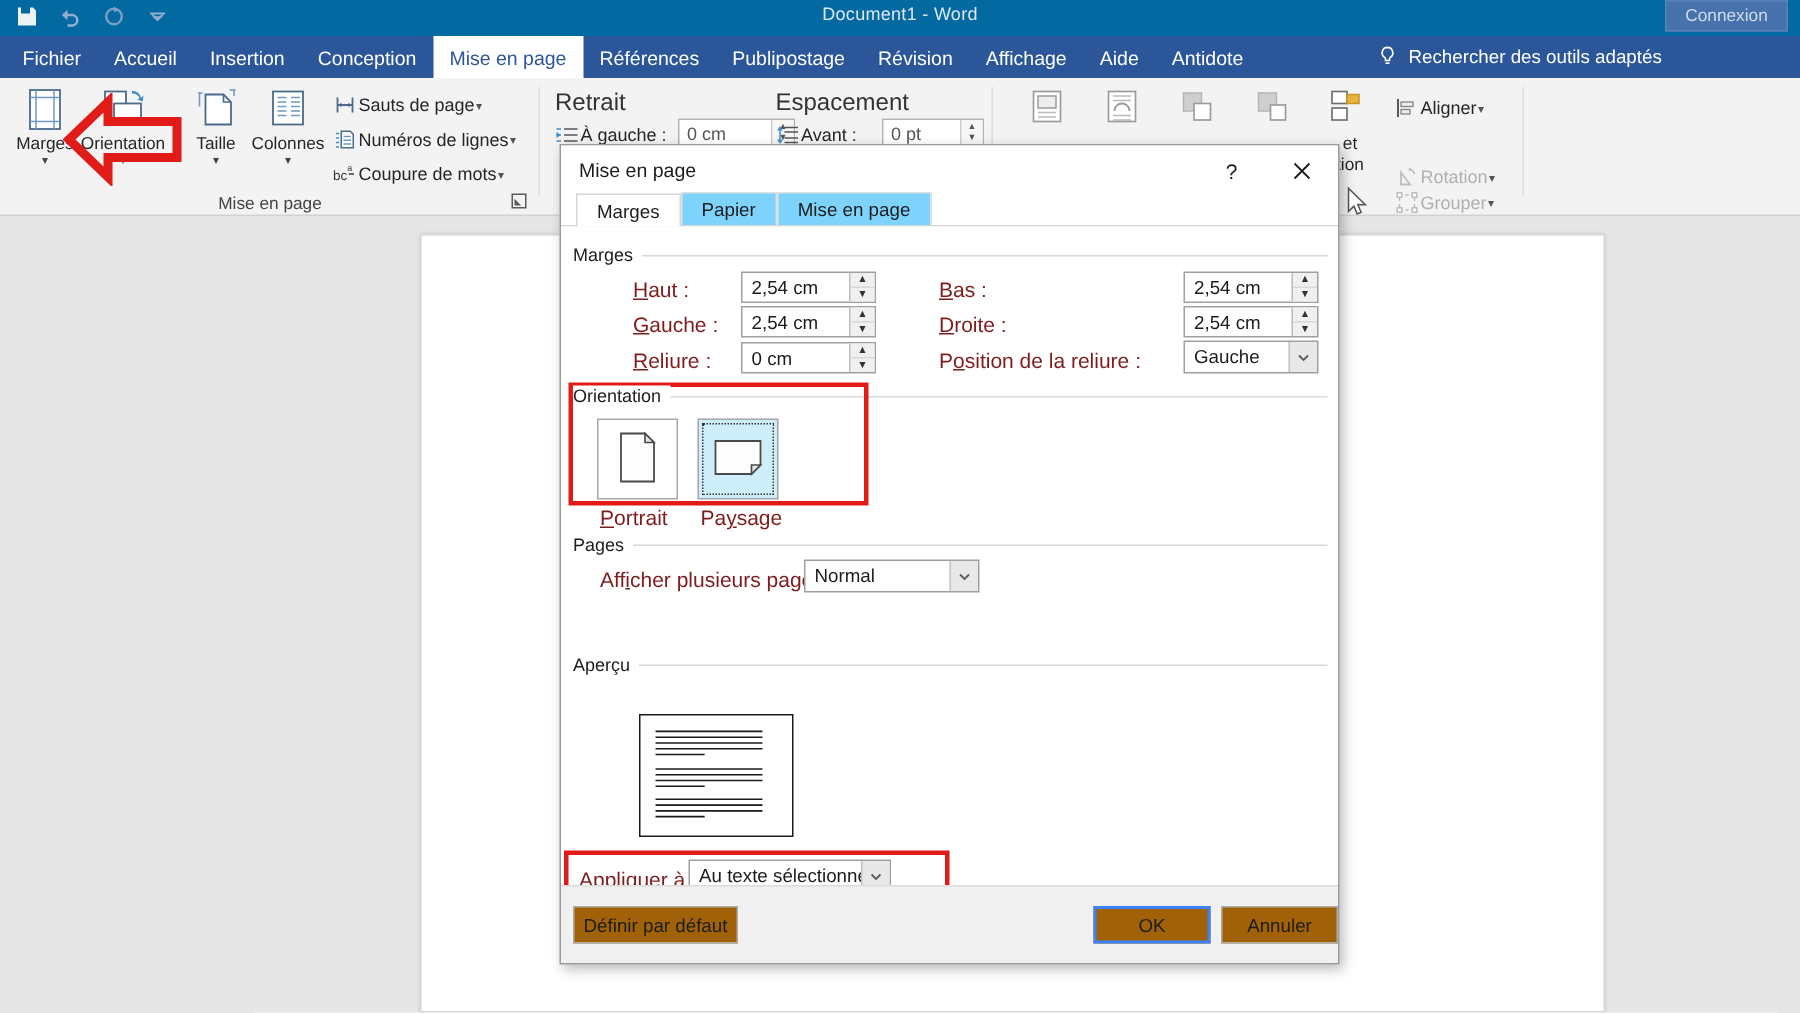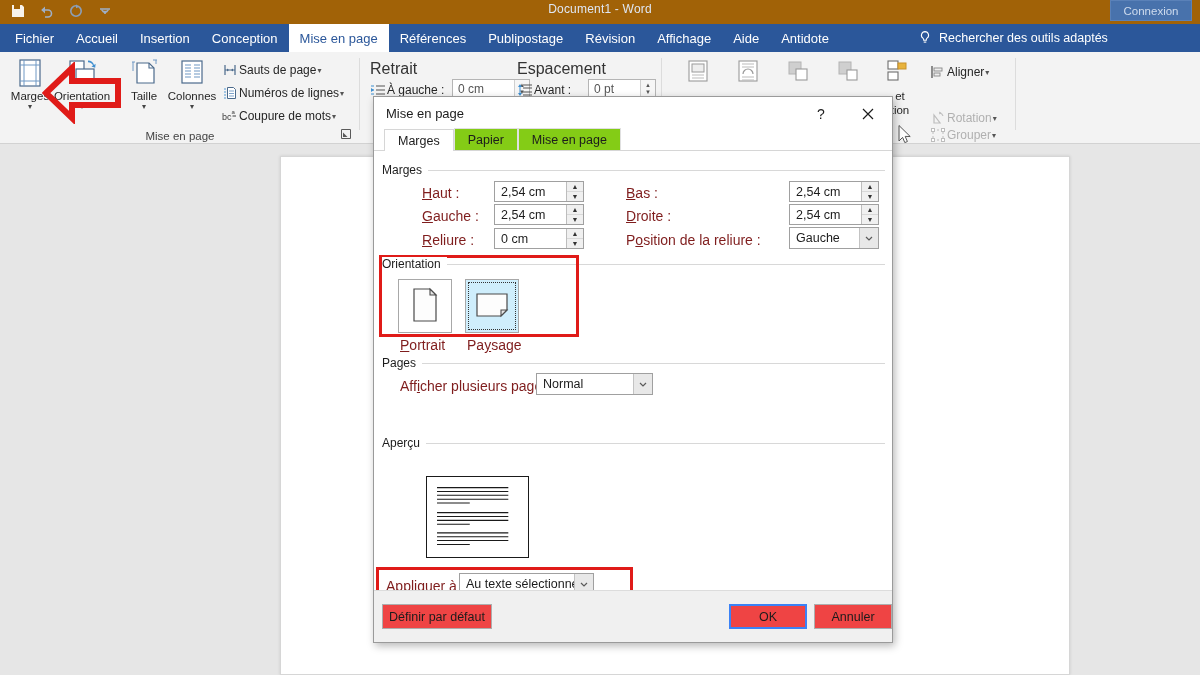--- a/index.html
+++ b/index.html
@@ -8,21 +8,21 @@
     width:1200px; height:675px; overflow:hidden;
     font-family:"Liberation Sans", sans-serif;
     font-size:12px; color:#1c1c1c;
     background:#e6e6e6;
     position:relative;
   }
 
   
   .titlebar{
     position:absolute; left:0; top:0; width:1200px; height:24px;
-    background:#a16207; color:#ffffff;
+    background:#0369a1; color:#ffffff;
   }
   .qat{ position:absolute; left:10px; top:3px; display:flex; align-items:center; gap:13px; }
   .qat .qicon{ width:16px; height:16px; opacity:.92; display:block; }
   .doctitle{
     position:absolute; left:0; top:2px; width:1200px; text-align:center;
     font-size:12px; color:#dfe7f3; letter-spacing:.2px;
   }
   .connexion{
     position:absolute; right:8px; top:0px; height:21px; min-width:82px;
     background:#4872ac; color:#cfdcee; font-size:11.5px;
@@ -124,21 +124,21 @@
     background:#ffffff; display:flex; align-items:flex-end;
     border-bottom:1px solid #d6d6d6;
   }
   .dtab{
     height:22px; padding:0 13px; display:flex; align-items:center;
     font-size:12.5px; color:#1c1c1c; border:1px solid transparent;
     border-bottom:none; white-space:nowrap;
   }
   .dtab:first-child{ margin-left:10px; }
   .dtab.active{ background:#ffffff; border-color:#d6d6d6; position:relative; top:1px; }
-  .dtab.inactive{ background:#84cc16; border-color:#e0e0e0; }
+  .dtab.inactive{ background:#7dd3fc; border-color:#e0e0e0; }
   .dlg-body{
     position:absolute; left:0; top:54px; width:100%; height:441px; background:#ffffff;
   }
   .dlg-foot{
     position:absolute; left:0; bottom:0; width:100%; height:52px; background:#f0f0f0;
     border-top:1px solid #dcdcdc;
   }
 
   
   .sect{ position:absolute; }
@@ -190,21 +190,21 @@
   .preview{
     position:absolute; width:103px; height:82px; background:#ffffff;
     border:1.6px solid #1a1a1a;
   }
 
   
   .hl{ position:absolute; border:3px solid #e01b18; }
 
   
   .btn{
-    position:absolute; height:25px; background:#ef4444; border:1px solid #adadad;
+    position:absolute; height:25px; background:#a16207; border:1px solid #adadad;
     display:flex; align-items:center; justify-content:center;
     font-size:12.5px; color:#1c1c1c;
   }
   .btn.primary{ border:2px solid #3b82f6; }
   .cursor{ position:absolute; width:17px; height:22px; }
 </style>
 </head>
 <body>
 
 <div class="titlebar">

